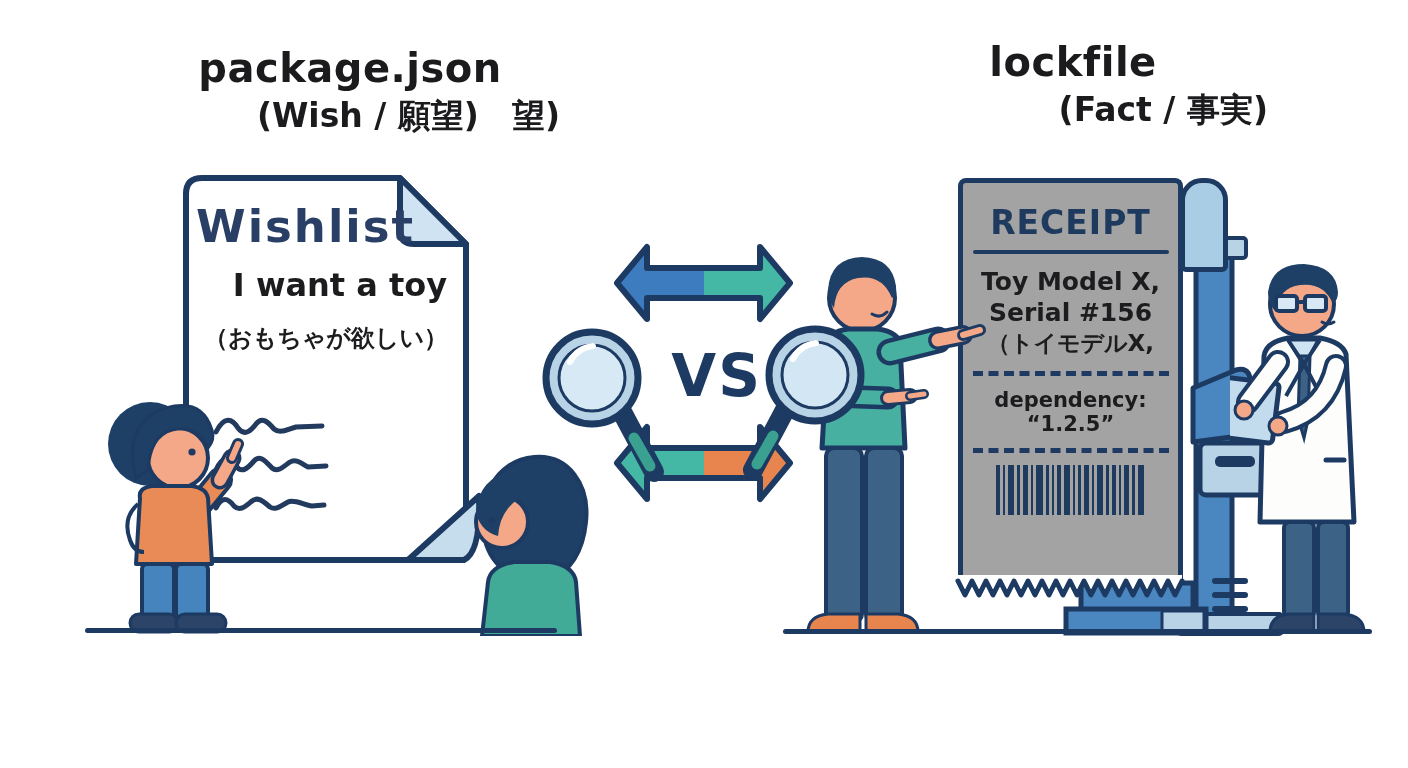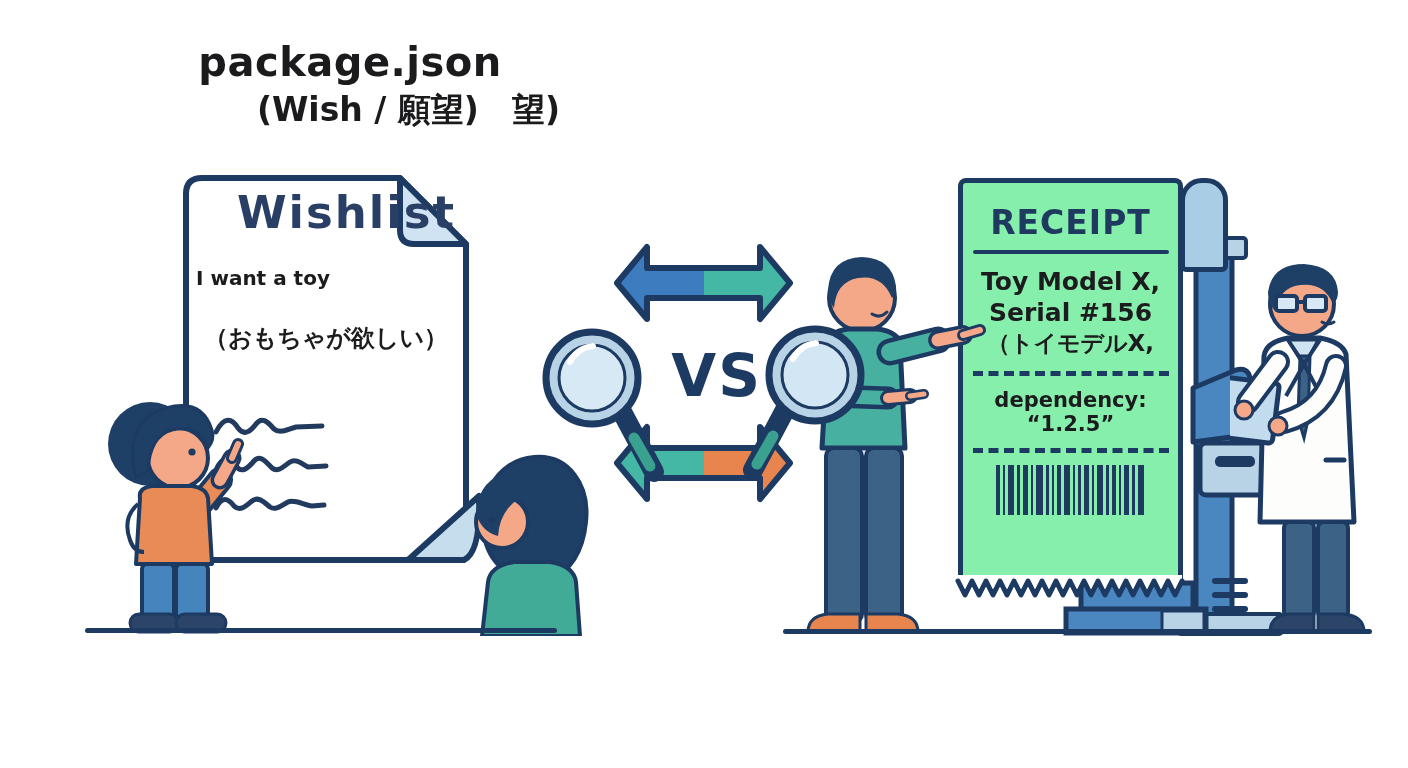--- a/index.html
+++ b/index.html
@@ -5,27 +5,27 @@
   html,body{margin:0;padding:0;background:#ffffff;}
   .canvas{
     position:relative;width:1408px;height:768px;overflow:hidden;background:#ffffff;
     font-family:"DejaVu Sans","Liberation Sans",sans-serif;color:#1b1b1d;
   }
   .abs{position:absolute;}
   .ttl{font-weight:800;text-align:center;line-height:1.2;color:#1b1b1d;}
   .ttl .l1{font-size:40px;letter-spacing:.5px;}
   .ttl .l2{font-size:33px;margin-top:4px;text-align:right;}
   
-  .wl-title{left:196px;top:186px;width:260px;text-align:right;font-size:45px;font-weight:700;color:#2a3f66;letter-spacing:2px;}
-  .wl-line1{left:196px;top:266px;width:260px;text-align:left;font-size:20px;font-weight:800;color:#1c1c1e;}
+  .wl-title{left:196px;top:200px;width:260px;text-align:left;font-size:45px;font-weight:700;color:#2a3f66;letter-spacing:2px;}
+  .wl-line1{left:210px;top:266px;width:260px;text-align:center;font-size:32px;font-weight:800;color:#1c1c1e;}
   .wl-line2{left:186px;top:302px;width:280px;text-align:center;font-size:24px;font-weight:700;color:#1c1c1e;}
   .wl-dep{left:186px;top:360px;width:280px;text-align:center;font-size:22px;font-weight:700;color:#1c1c1e;}
   
   .receipt-body{
-    left:958px;top:178px;width:215px;height:397px;background:#86efac;
+    left:958px;top:178px;width:215px;height:397px;background:#a3a3a3;
     border:5px solid #1d3a63;border-bottom:none;border-radius:8px 8px 0 0;
     text-align:center;z-index:6;
   }
   .rc-title{margin-top:20px;font-size:33px;font-weight:800;color:#1e3a5f;letter-spacing:1px;}
   .rc-rule{width:196px;height:4px;background:#1d3a63;margin:8px auto 12px auto;border-radius:2px;}
   .rc-item{font-size:25px;font-weight:800;color:#1c1c1e;line-height:31px;}
   .rc-item-jp{font-size:23px;font-weight:700;color:#1c1c1e;line-height:31px;}
   .rc-dash{width:196px;border-top:5px dashed #1d3a63;margin:12px auto;}
   .rc-dep{font-size:21px;font-weight:700;color:#1c1c1e;}
   .roll{
@@ -35,23 +35,27 @@
   .vs{left:652px;top:342px;width:110px;text-align:right;font-size:58px;font-weight:800;color:#1d3a63;letter-spacing:2px;z-index:9;}
   .caption{left:0;top:674px;width:1408px;text-align:center;font-size:42px;font-weight:800;color:#161618;z-index:10;}
   .ground{background:#1d3a63;height:5px;border-radius:3px;z-index:9;}
   svg{display:block;}
 </style>
 </head>
 <body>
 
 <div class="canvas">
 
-  <div class="abs ttl" style="left:140px;top:38px;width:420px;">
+  <div class="abs ttl" style="left:140px;top:44px;width:420px;">
     <div class="l1">package.json</div>
     <div class="l2">(Wish / 願望)　望)</div>
+  </div>
+  <div class="abs ttl" style="left:878px;top:38px;width:390px;">
+    <div class="l1">lockfile</div>
+    <div class="l2">(Fact / 事実)</div>
   </div>
 
   <svg class="abs" style="left:176px;top:170px;z-index:2;" width="312" height="424" viewBox="0 0 312 424">
     <path d="M26,8 L224,8 L290,74 L290,374 Q290,390 274,390 L26,390 Q10,390 10,374 L10,24 Q10,8 26,8 Z" fill="#ffffff" stroke="#1d3a63" stroke-width="6" stroke-linejoin="round"></path>
     <path d="M224,8 L290,74 L238,74 Q224,74 224,60 Z" fill="#cfe3f2" stroke="#1d3a63" stroke-width="6" stroke-linejoin="round"></path>
     <path d="M232,390 L303,326 Q305,382 288,390 Z" fill="#c6ddee" stroke="#1d3a63" stroke-width="6" stroke-linejoin="round"></path>
     <g stroke="#223a5e" stroke-width="5" stroke-linecap="round" fill="none">
       <path d="M40,262 C48,246 56,248 62,258 C68,266 74,262 80,254 C86,246 92,252 98,259 C104,264 112,259 120,257 L146,256"></path>
       <path d="M40,300 C46,286 54,286 60,296 C66,304 72,298 78,291 C84,284 90,292 96,298 C102,303 108,296 114,292 C120,288 126,294 132,297 L150,296"></path>
       <path d="M40,338 C46,326 52,328 58,336 C64,342 70,336 76,331 C82,326 88,332 94,337 C100,341 106,335 112,332 C118,329 128,335 136,336 L148,335"></path>

